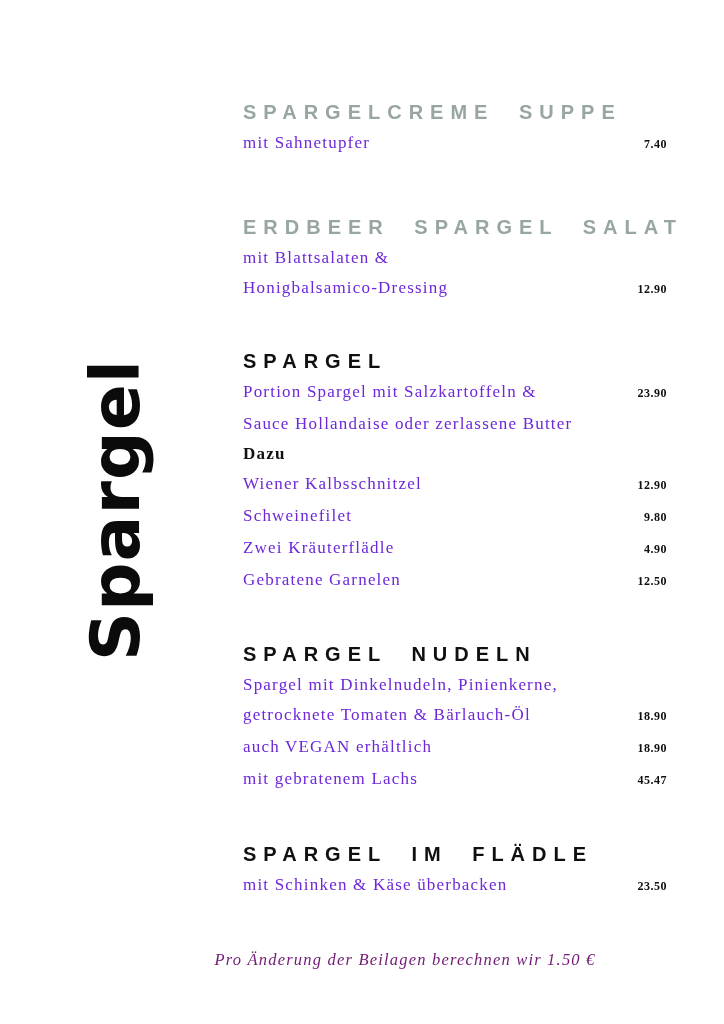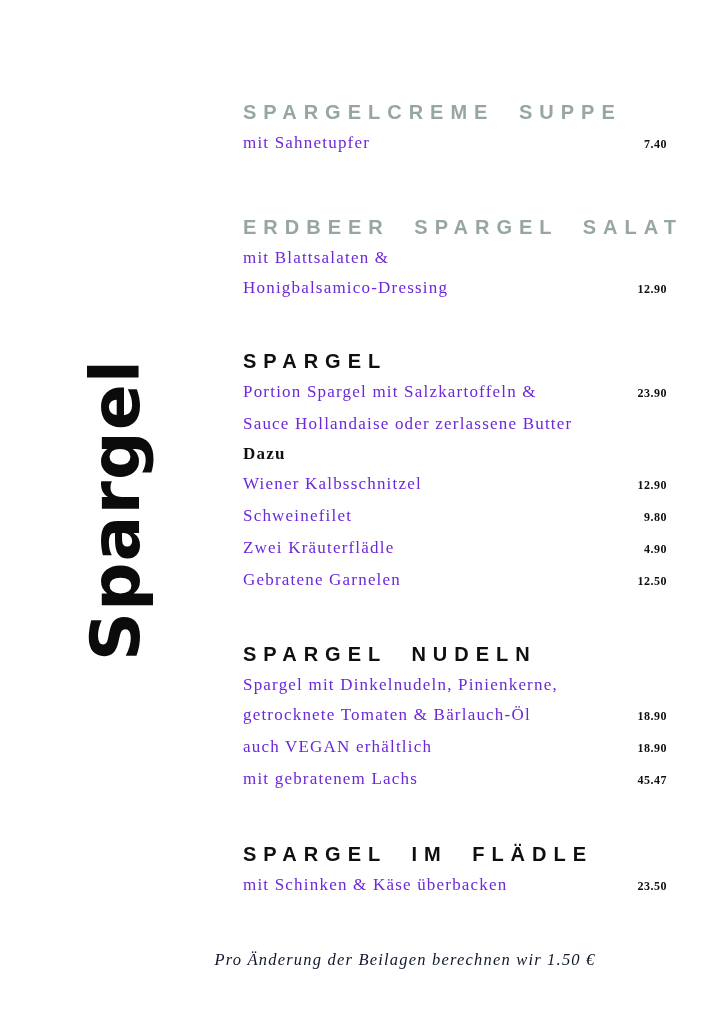--- a/index.html
+++ b/index.html
@@ -93,21 +93,21 @@
   .menu-footer {
     position: absolute;
     left: 130px;
     top: 945px;
     width: 550px;
     text-align: center;
     font-style: italic;
     font-size: 16.5px;
     line-height: 30px;
     letter-spacing: 1.2px;
-    color: #0f172a;
+    color: #701a75;
   }
   .menu-footer div { white-space: nowrap; }
 </style>
 </head>
 <body>
 
 <div class="page">
 
   <div class="vertical-title">Spargel</div>
 

